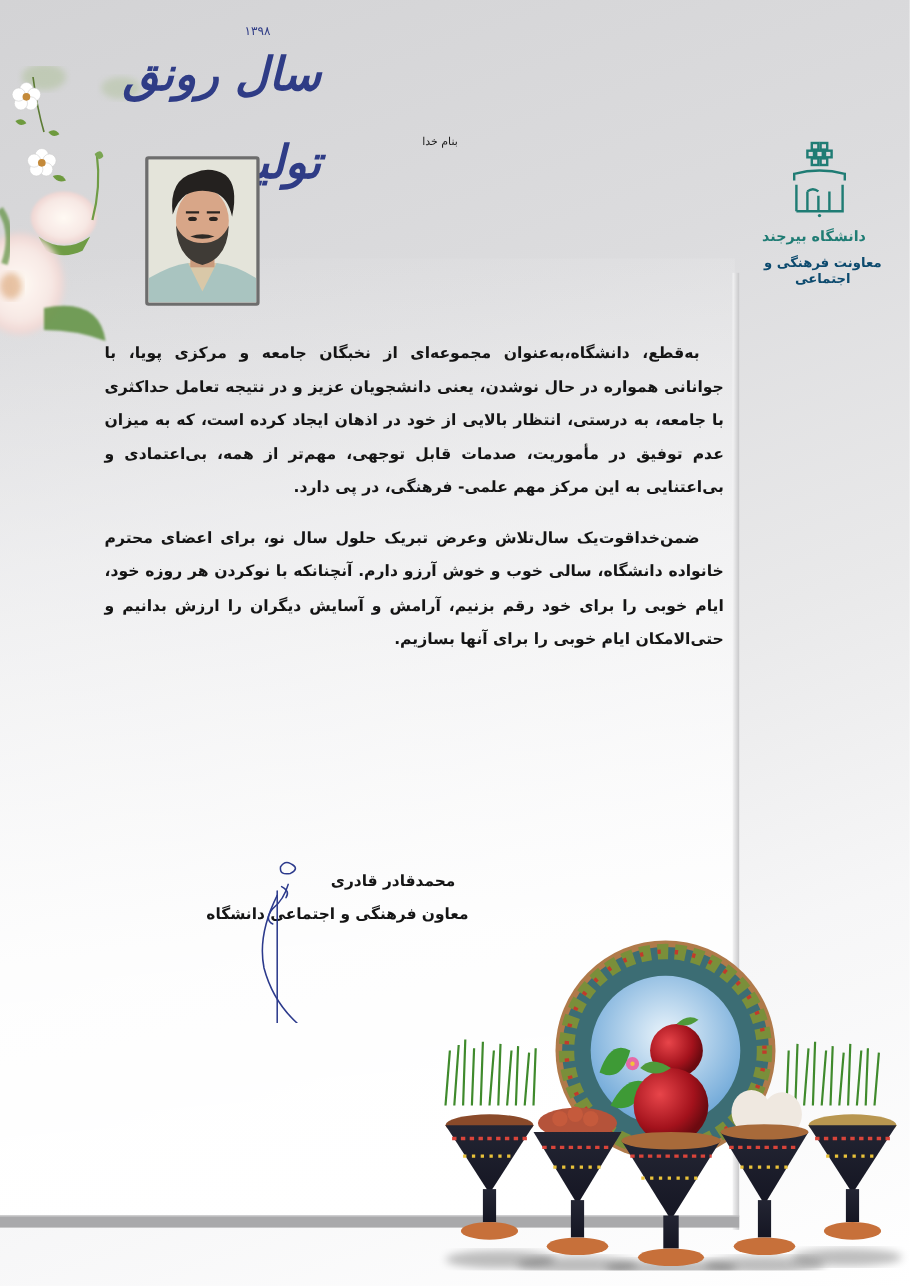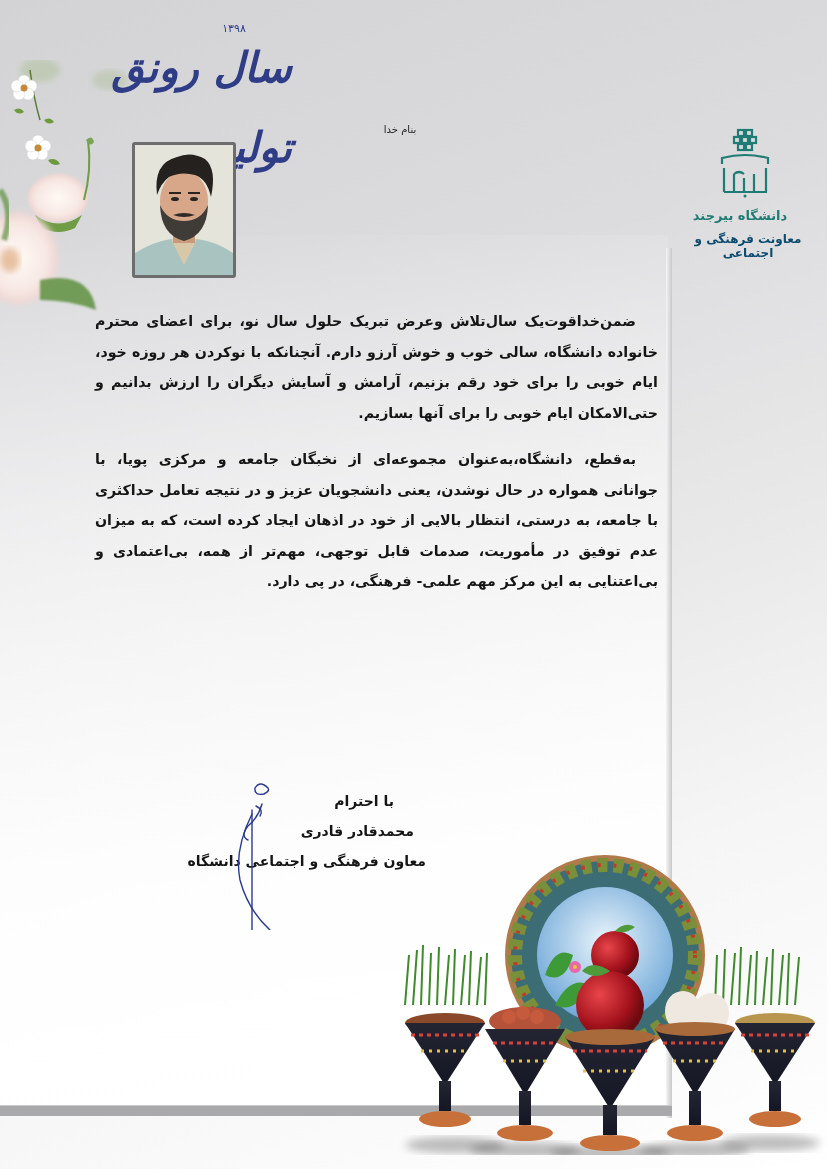--- a/index.html
+++ b/index.html
@@ -180,26 +180,25 @@
     <path d="M22 36 L22 30 Q45 24 68 30 L68 36"></path>
 
     <path d="M24 64 L24 40 M24 64 L66 64 L66 40 M34 64 L34 46 M44 64 L44 50 M54 64 L54 46 M34 46 Q39 42 44 46"></path>
   </g>
   <circle cx="45" cy="68" r="1.5" fill="#1f7c74"></circle>
 </svg>
 <div class="logo-line1">دانشگاه بیرجند</div>
 <div class="logo-line2">معاونت فرهنگی و اجتماعی</div>
 
 <div class="letter">
+  <p>به‌قطع، دانشگاه،به‌عنوان مجموعه‌ای از نخبگان جامعه و مرکزی پویا، با جوانانی همواره در حال نوشدن، یعنی دانشجویان عزیز و در نتیجه تعامل حداکثری با جامعه، به درستی، انتظار بالایی از خود در اذهان ایجاد کرده است، که به میزان عدم توفیق در مأموریت، صدمات قابل توجهی، مهم‌تر از همه، بی‌اعتمادی و بی‌اعتنایی به این مرکز مهم علمی- فرهنگی، در پی دارد.</p>
   <p>ضمن‌خداقوت‌یک سال‌تلاش وعرض تبریک حلول سال نو، برای اعضای محترم خانواده دانشگاه، سالی خوب و خوش آرزو دارم. آنچنانکه با نوکردن هر روزه خود، ایام خوبی را برای خود رقم بزنیم، آرامش و آسایش دیگران را ارزش بدانیم و حتی‌الامکان ایام خوبی را برای آنها بسازیم.</p>
-  <p>به‌قطع، دانشگاه،به‌عنوان مجموعه‌ای از نخبگان جامعه و مرکزی پویا، با جوانانی همواره در حال نوشدن، یعنی دانشجویان عزیز و در نتیجه تعامل حداکثری با جامعه، به درستی، انتظار بالایی از خود در اذهان ایجاد کرده است، که به میزان عدم توفیق در مأموریت، صدمات قابل توجهی، مهم‌تر از همه، بی‌اعتمادی و بی‌اعتنایی به این مرکز مهم علمی- فرهنگی، در پی دارد.</p>
 </div>
 
 <div class="closing">
-  <div class="c1">با احترام</div>
   <div class="c2">محمدقادر قادری</div>
   <div class="c3">معاون فرهنگی و اجتماعی دانشگاه</div>
 </div>
 
 <svg class="signature" viewBox="0 0 120 150">
   <g fill="none" stroke="#2c3a8c" stroke-width="1.4" stroke-linecap="round">
     <path d="M68 8 Q60 0 55 8 Q54 16 64 14 Q72 10 66 6"></path>
     <path d="M52 30 L52 150"></path>
     <path d="M62 24 Q58 38 48 46 Q40 56 48 60"></path>
     <path d="M52 34 Q34 70 40 100 Q48 130 70 150"></path>

